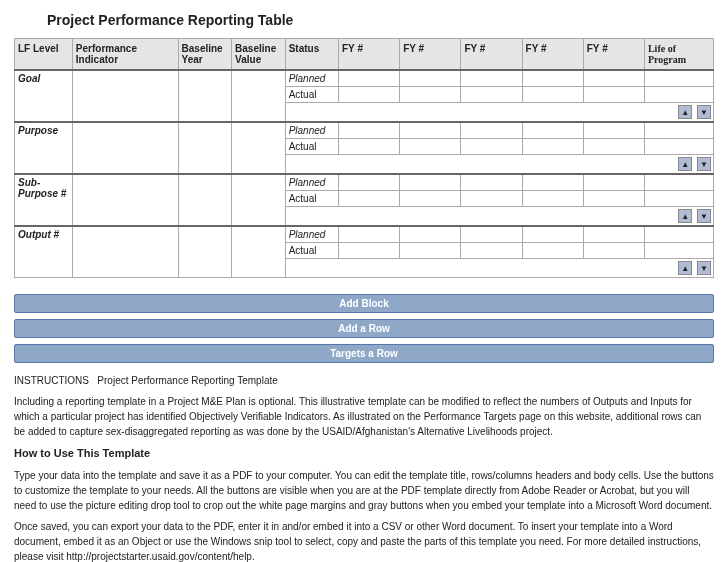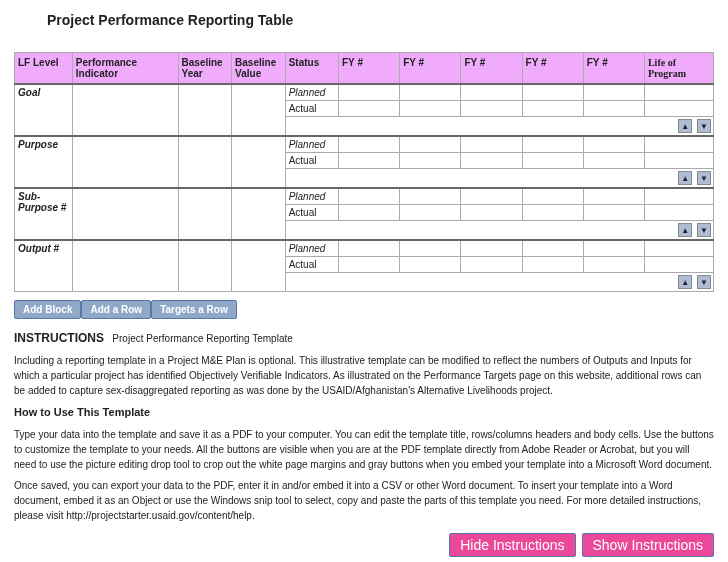--- a/index.html
+++ b/index.html
@@ -8,36 +8,36 @@
       font-size: 11px;
       background: #fff;
       color: #222;
       width: 728px;
       min-height: 562px;
       padding: 12px 14px;
     }
     h1.page-title {
       font-size: 14px;
       font-weight: bold;
-      margin-bottom: 24px;
+      margin-bottom: 10px;
       color: #222;
       padding-left: 33px;
     }
     .table-wrapper {
       width: 100%;
       border: 1px solid #aaa;
       border-collapse: collapse;
     }
     table {
       width: 100%;
       border-collapse: collapse;
       font-size: 10px;
     }
     thead tr {
-      background: #f0abfc;
+      background: #e5e5e5;
     }
     thead th {
       border: 1px solid #aaa;
       padding: 4px 3px;
       text-align: left;
       font-weight: bold;
       vertical-align: top;
       font-size: 10px;
       color: #222;
     }
@@ -70,43 +70,45 @@
       cursor: pointer;
       font-size: 8px;
       line-height: 14px;
       text-align: center;
     }
     .section-row td {
       border-top: 2px solid #666;
       font-style: italic;
     }
     .buttons-row {
-      margin-top: 8px;
+      margin-top: 16px;
       margin-bottom: 10px;
       display: flex;
+      gap: 6px;
+      flex-direction: column;
     }
     .action-btn {
       background: #8fa8c8;
       border: 1px solid #5577aa;
       color: #fff;
       font-size: 10px;
       padding: 3px 8px;
       cursor: pointer;
       font-weight: bold;
       border-radius: 2px;
     }
     .instructions-section {
       font-size: 10px;
       color: #222;
       line-height: 1.5;
       margin-bottom: 8px;
     }
     .instructions-section .instr-title {
-      font-weight: bold;
-      font-size: 12px;
+      font-weight: normal;
+      font-size: 10px;
     }
     .instructions-section p {
       margin-bottom: 6px;
     }
     .how-to-title {
       font-weight: bold;
       font-size: 11px;
       margin-bottom: 4px;
       margin-top: 2px;
     }

